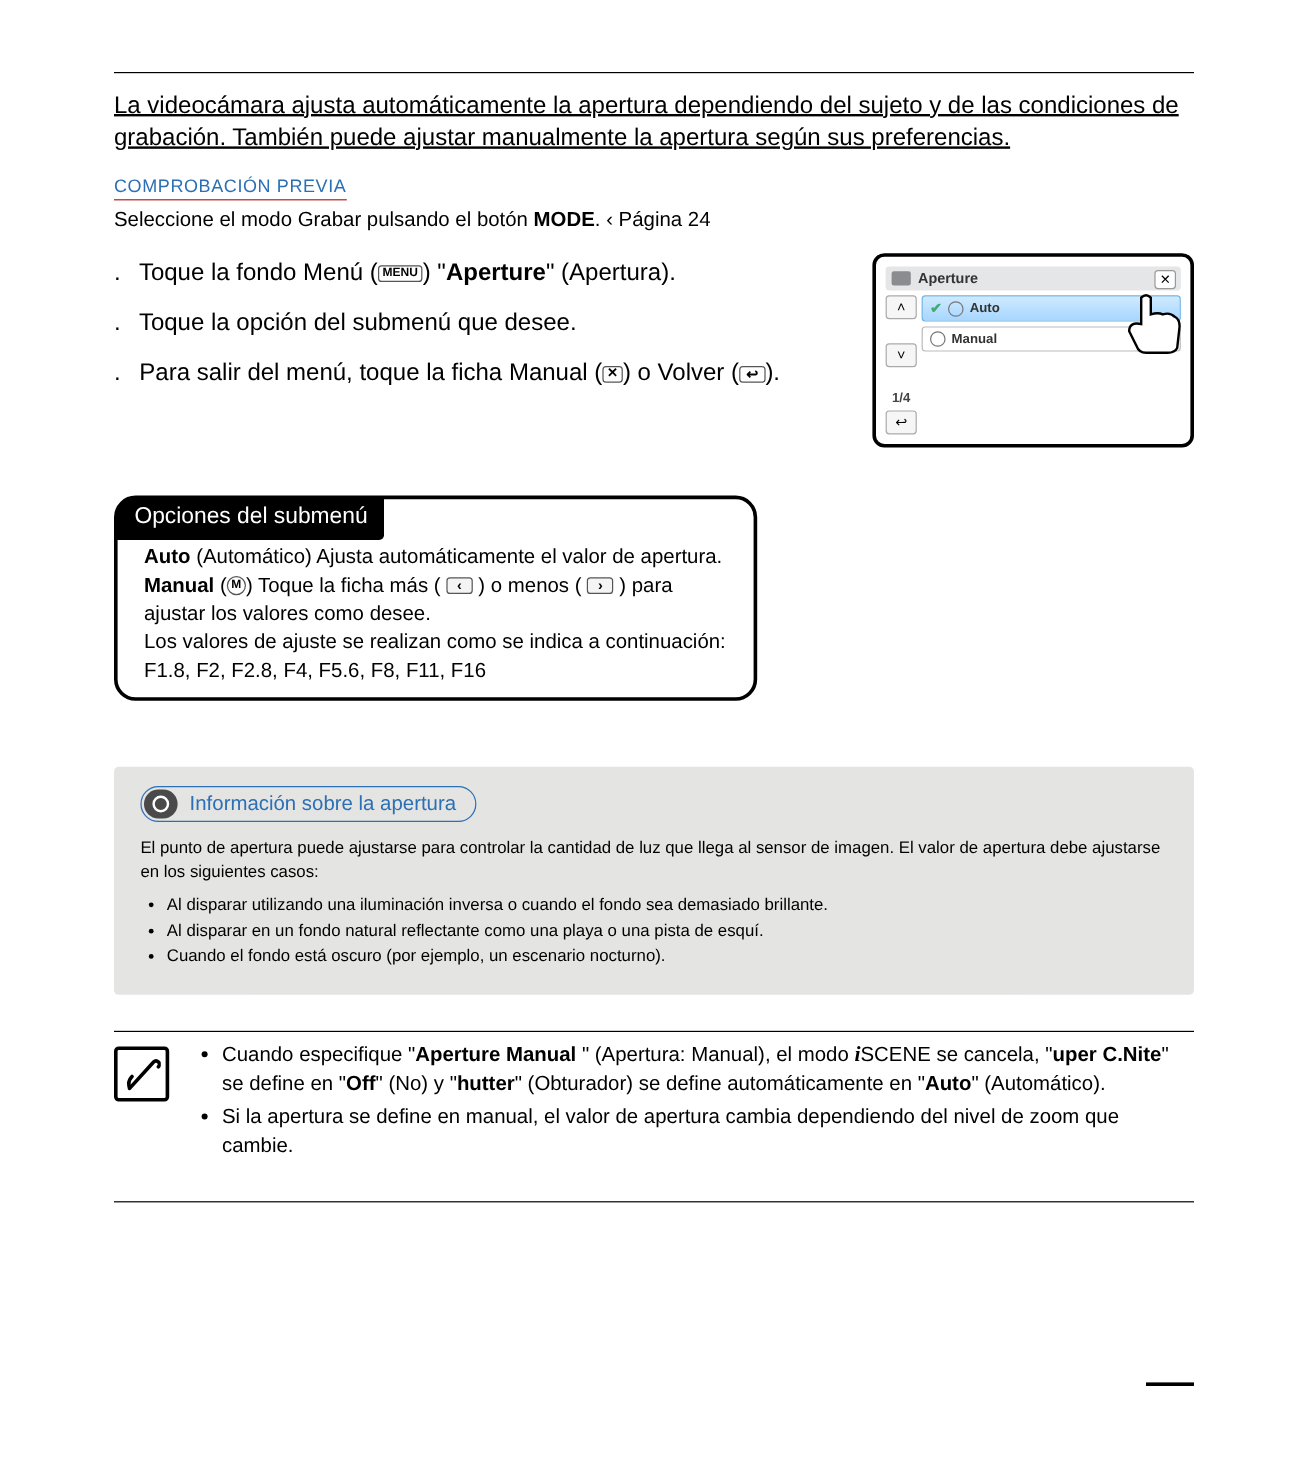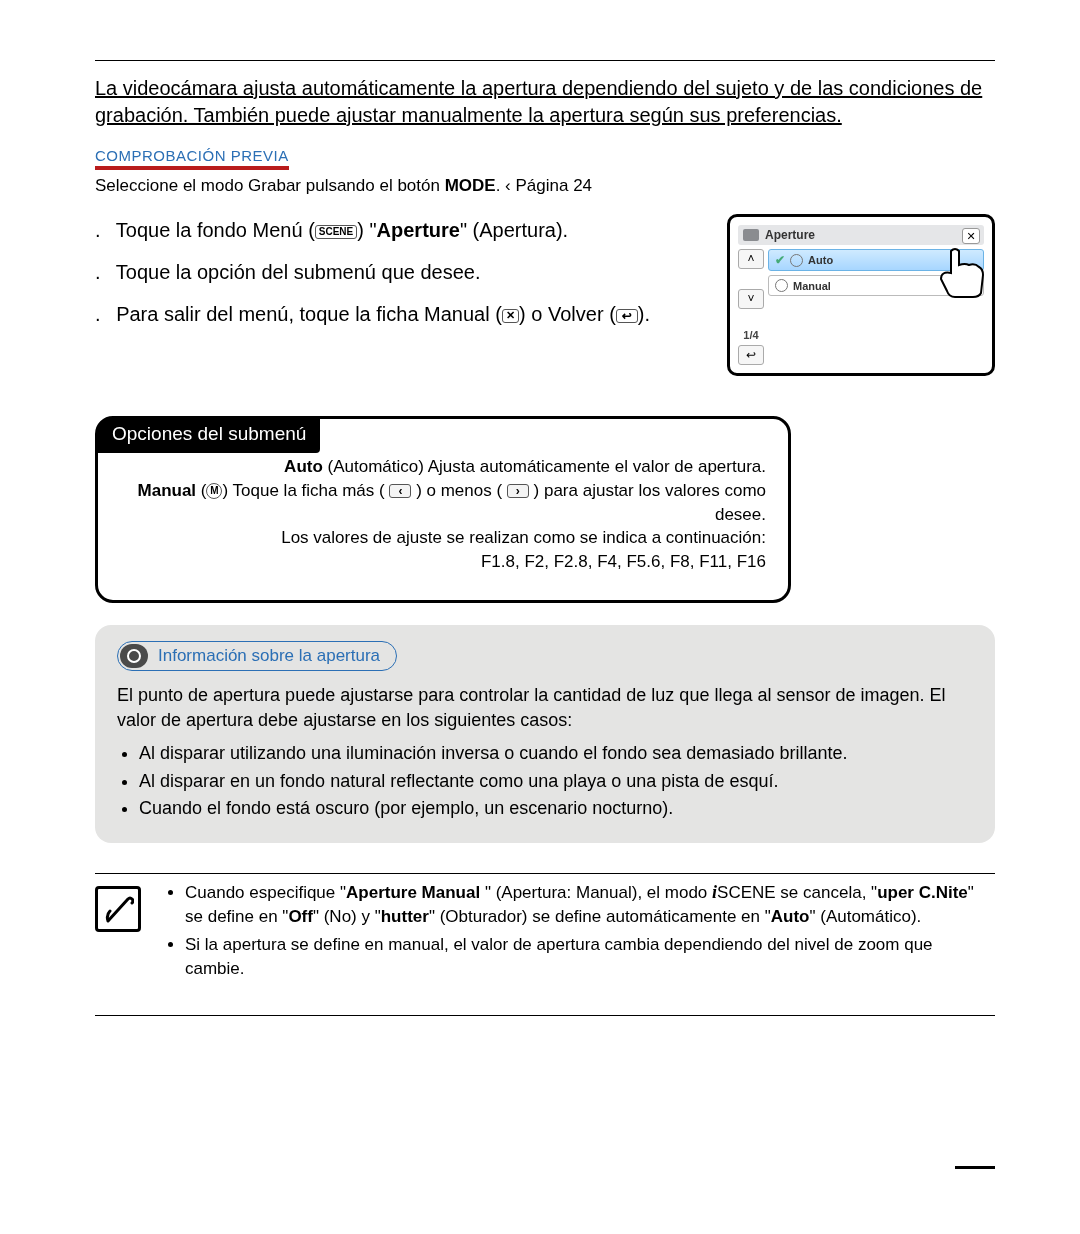--- a/index.html
+++ b/index.html
@@ -28,21 +28,21 @@
   p.intro {
     font-size: 20px;
     line-height: 1.35;
     margin: 8px 0 18px 0;
     text-decoration: underline;
   }
   .precheck-label {
     color: #2b6fb5;
     font-size: 15px;
     letter-spacing: 0.5px;
-    border-bottom: 4px solid #b91c1c;
+    border-bottom: 1px solid #b91c1c;
     display: inline-block;
     padding-bottom: 2px;
     margin-bottom: 6px;
   }
   .precheck-text {
     font-size: 17px;
     margin: 0 0 18px 0;
   }
   .cols {
     display: flex;
@@ -128,24 +128,23 @@
   .hand {
     position:absolute; right:-8px; bottom:-4px; width:60px; height:54px;
   }
   .hand svg { width:100%; height:100%; }
 
   
   .subbox {
     margin-top: 40px;
     border: 3px solid #000;
     border-radius: 18px;
-    padding: 26px 22px 26px 22px;
+    padding: 26px 22px 10px 22px;
     position: relative;
-    width: 696px;
-    text-align: right;
+    width: 536px;
   }
   .subbox-tab {
     position: absolute;
     top: -2px; left: -2px;
     background: #000;
     color: #fff;
     font-size: 19px;
     padding: 6px 14px 8px 16px;
     border-top-left-radius: 16px;
     border-bottom-right-radius: 4px;
@@ -157,23 +156,23 @@
   }
   .subbox-body .bold { font-weight: bold; }
   .circle-m {
     display:inline-flex; width:16px; height:16px; border:1px solid #555;
     border-radius:50%; align-items:center; justify-content:center;
     font-size:10px; font-weight:bold; vertical-align:middle;
   }
 
   
   .info-panel {
-    margin-top: 22px;
+    margin-top: 55px;
     background: #e4e4e3;
-    border-radius: 16px;
+    border-radius: 4px;
     padding: 16px 22px 20px 22px;
   }
   .info-pill {
     display: inline-flex;
     align-items: center;
     gap: 10px;
     border: 1px solid #2b6fb5;
     border-radius: 18px;
     padding: 2px 2px 2px 2px;
     background: #e4e4e3;
@@ -182,21 +181,21 @@
   .info-pill .mag {
     width: 28px; height: 24px; border-radius: 12px; background:#4a4a4a;
     display:flex; align-items:center; justify-content:center; color:#fff;
     font-size:14px;
   }
   .info-pill .mag::before {
     content:""; width:10px; height:10px; border:2px solid #fff;
     border-radius:50%; display:inline-block;
   }
   .info-pill .txt { color:#2b6fb5; font-size:17px; padding-right:14px; }
-  .info-text { font-size:18px; line-height:1.4; }
+  .info-text { font-size:14px; line-height:1.4; }
   .info-text ul { margin:8px 0 0 0; padding-left:22px; }
   .info-text li { margin-bottom:2px; }
 
   
   .note-rule { border:none; border-top:1px solid #000; margin: 30px 0 6px 0; }
   .note-row { display:flex; gap:22px; align-items:flex-start; }
   .note-icon {
     width:46px; height:46px; border:3px solid #000; border-radius:4px;
     display:flex; align-items:center; justify-content:center;
     margin-top:6px; flex-shrink:0;
@@ -228,21 +227,21 @@
     <span class="precheck-label">COMPROBACIÓN PREVIA</span>
     <p class="precheck-text">
       <span>Seleccione el modo Grabar pulsando el botón </span><span class="bold">MODE</span><span>.  ‹ Página 24</span>
     </p>
   </div>
 
   <div class="cols">
     <div class="steps">
       <div class="step">
         <span class="dot">.</span>
-        <span>Toque la fondo Menú (</span><span class="tag">SCENE</span><span>)      "</span><span class="bold">Aperture</span><span>" (Apertura).</span>
+        <span>Toque la fondo Menú (</span><span class="tag">MENU</span><span>)      "</span><span class="bold">Aperture</span><span>" (Apertura).</span>
       </div>
       <div class="step">
         <span class="dot">.</span>
         <span>Toque la opción del submenú que desee.</span>
       </div>
       <div class="step">
         <span class="dot">.</span>
         <span>Para salir del menú, toque la ficha Manual (</span><span class="tag close">✕</span><span>) o Volver (</span><span class="tag back">↩</span><span>).</span>
       </div>
     </div>

